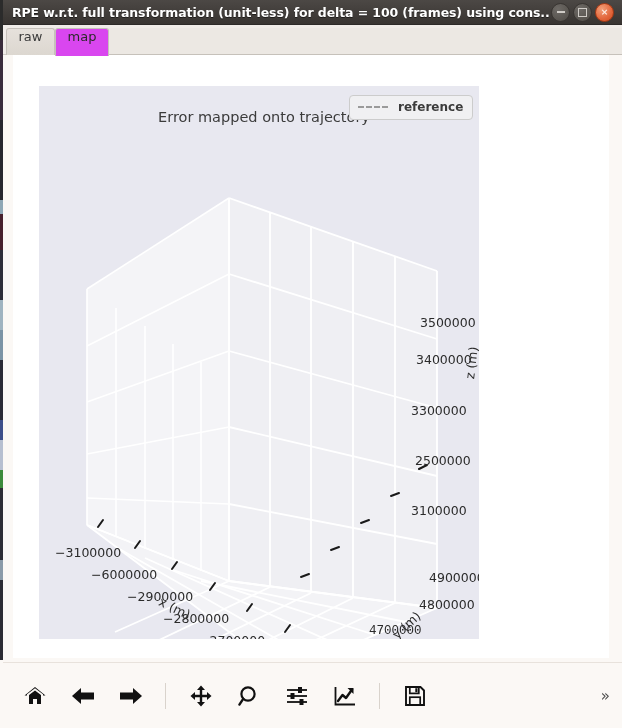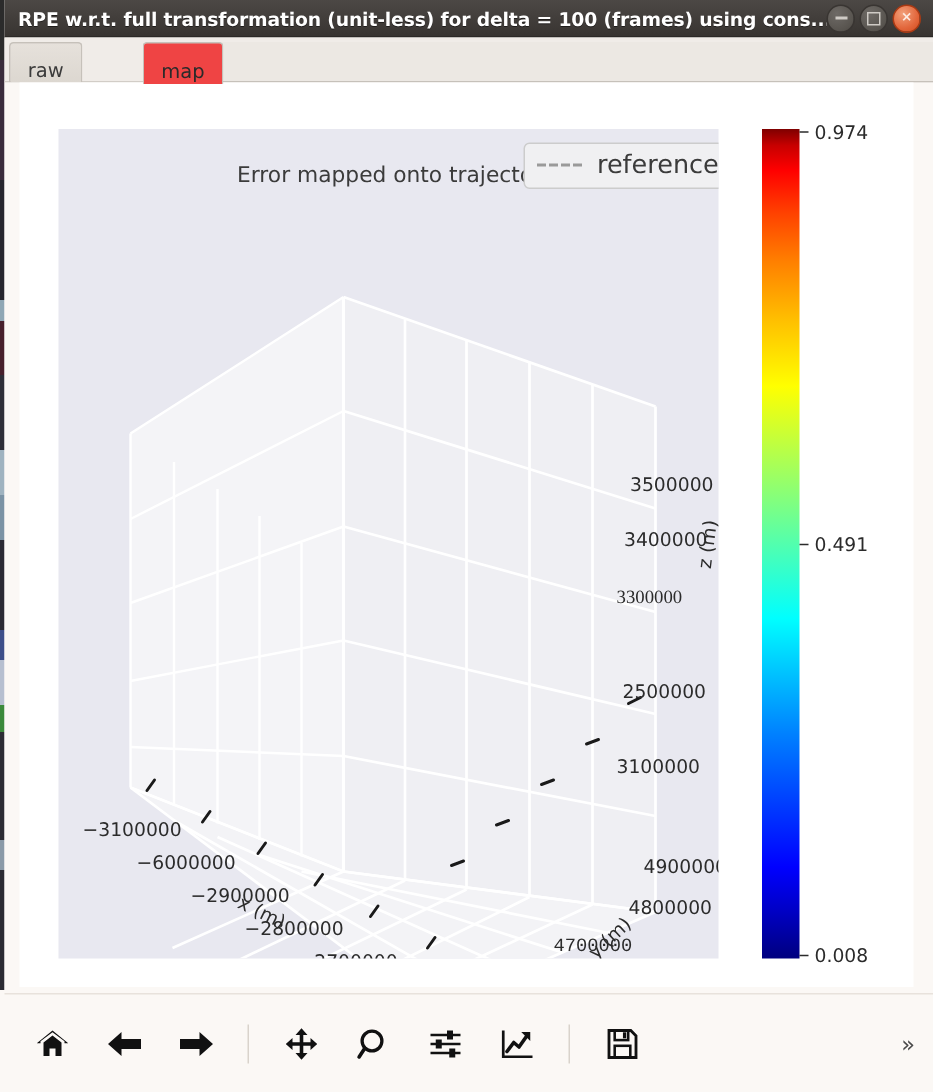--- a/index.html
+++ b/index.html
@@ -106,43 +106,42 @@
     background: #f0ece8;
     border-bottom: 1px solid #d2cdc7;
     box-sizing: border-box;
   }
   .tab {
     position: absolute;
     top: 3px;
     height: 27px;
     box-sizing: border-box;
     display: flex;
-    align-items: flex-end;
+    align-items: flex-start;
     justify-content: center;
     font-size: 13px;
     color: #2a2a2a;
     border: 1px solid #c6c1ba;
     border-bottom: none;
     border-top-left-radius: 3px;
     border-top-right-radius: 3px;
   }
   .tab.inactive {
     left: 3px;
     width: 49px;
     background: linear-gradient(to bottom, #e6e1db, #dcd7d0);
     color: #3a3a3a;
   }
   .tab.active {
     left: 52px;
     width: 54px;
-    background: #ef4444;
+    background: #d946ef;
     border-color: #c6c1ba;
     height: 28px;
     z-index: 2;
-    margin-left: 40px;
   }
   .tab-strip-rest {
     position: absolute;
     left: 106px; top: 3px;
     width: 513px; height: 27px;
     background: #ece8e3;
     border-bottom: 1px solid #c6c1ba;
     box-sizing: border-box;
   }
 
@@ -200,23 +199,24 @@
     display: flex;
     align-items: center;
     gap: 10px;
     z-index: 6;
   }
   .legend-dash {
     width: 30px; height: 0;
     border-top: 2.2px dashed #9a9a9a;
   }
   .legend-label {
-    font-size: 17px;
+    font-size: 12px;
     color: #3b3b3b;
     white-space: nowrap;
+    font-weight: bold;
   }
 
   
   .tick {
     position: absolute;
     font-size: 12.5px;
     color: #2b2b2b;
     white-space: nowrap;
   }
   .axis-name {
@@ -425,55 +425,40 @@
 
         <div class="axes-title">Error mapped onto trajectory</div>
 
         <div class="legend">
           <span class="legend-dash"></span>
           <span class="legend-label">reference</span>
         </div>
 
         <div class="tick" style="left:381px; top:229px;">3500000</div>
         <div class="tick" style="left:377px; top:266px;">3400000</div>
-        <div class="tick" style="left:372px; top:305px;font-family:Liberation Serif, serif;">3300000</div>
+        <div class="tick" style="left:372px; top:317px;">3300000</div>
         <div class="tick" style="left:376px; top:367px;">2500000</div>
         <div class="tick" style="left:372px; top:417px;">3100000</div>
         <div class="axis-name" style="left:423px; top:292px; transform: rotate(-83deg); transform-origin: left top;">z (m)</div>
 
         <div class="tick" style="left:390px; top:484px;">4900000</div>
         <div class="tick" style="left:380px; top:511px;">4800000</div>
         <div class="tick" style="left:330px; top:538px;font-family:Liberation Mono, monospace;">4700000</div>
 
         <div class="axis-name" style="left:350px; top:545px; transform: rotate(-43deg); transform-origin: left top;">y (m)</div>
 
         <div class="tick" style="left:16px; top:459px;">−3100000</div>
         <div class="tick" style="left:52px; top:481px;">−6000000</div>
         <div class="tick" style="left:88px; top:503px;">−2900000</div>
         <div class="tick" style="left:124px; top:525px;">−2800000</div>
         <div class="tick" style="left:160px; top:547px;">−2700000</div>
 
         <div class="axis-name" style="left:124px; top:508px; transform: rotate(26deg); transform-origin: left top;">x (m)</div>
       </div>
 
-      <div class="cbar-wrap">
-        <div class="cbar"></div>
-        <div class="cbar-tick" style="top:2px;">
-          <span class="cbar-tick-mark"></span>
-          <span class="cbar-tick-label">0.974</span>
-        </div>
-        <div class="cbar-tick" style="top:277px;">
-          <span class="cbar-tick-mark"></span>
-          <span class="cbar-tick-label">0.491</span>
-        </div>
-        <div class="cbar-tick" style="top:551px;">
-          <span class="cbar-tick-mark"></span>
-          <span class="cbar-tick-label">0.008</span>
-        </div>
-      </div>
 
     </div>
   </div>
 
   <div class="toolbar">
 
     <div class="tbtn" style="margin-left:12px;">
       <svg width="24" height="24" viewBox="0 0 24 24">
         <path d="M12 3 L1.5 11.5 L4 11.5 L4 10.2 L12 4.2 L20 10.2 L20 11.5 L22.5 11.5 Z" fill="#111"></path>
         <path d="M6 11 L6 20 L10 20 L10 15 L14 15 L14 20 L18 20 L18 11 L12 6.4 Z" fill="#111"></path>

